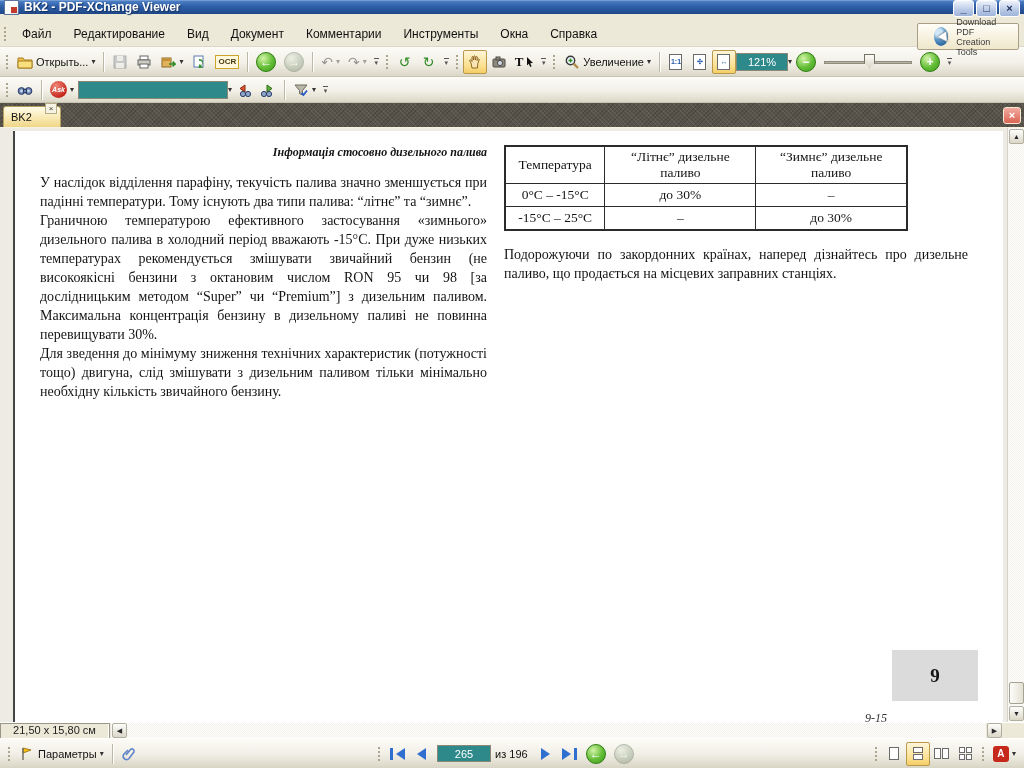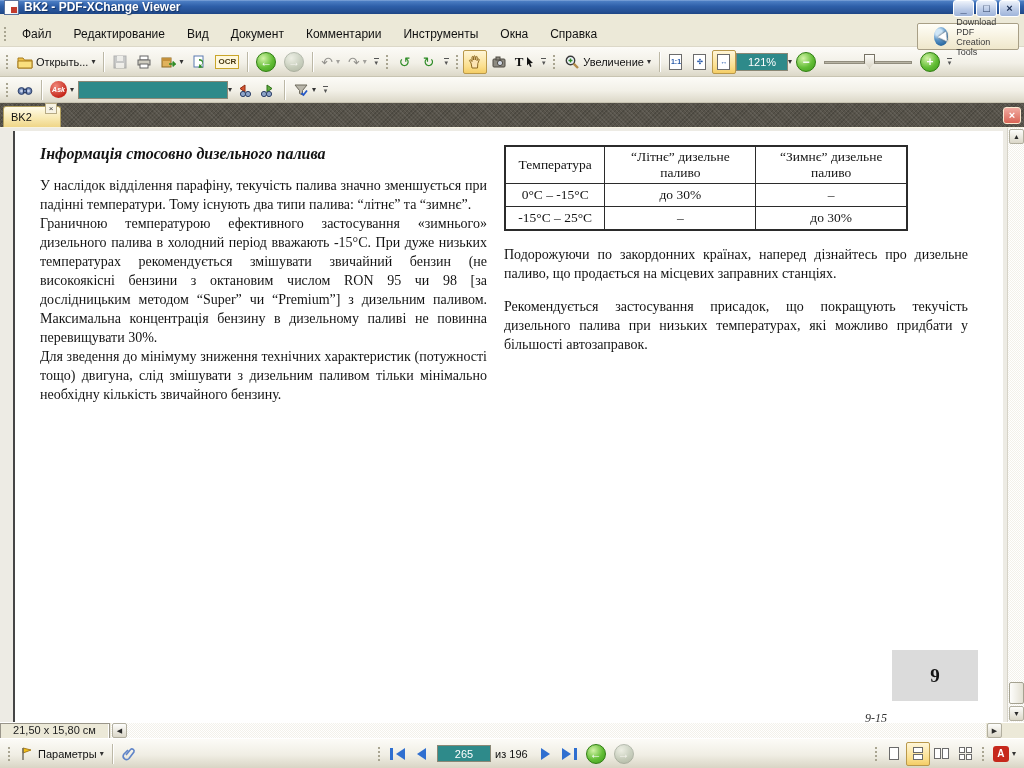--- a/index.html
+++ b/index.html
@@ -87,21 +87,21 @@
     border:1px solid #b7ab85; font-size:8px; line-height:9px; text-align:center; color:#333; }
   #pane-close { margin-left:auto; align-self:center; width:18px; height:17px; border-radius:3px;
     background:linear-gradient(180deg,#f2aba1,#d96455); border:1px solid #fbe9d0;
     color:#fff; font-weight:bold; font-size:11px; line-height:15px; text-align:center; }
 
   
   #docarea { position:absolute; top:128px; left:0; right:0; bottom:46px; background:#edebe4; overflow:hidden; }
   #page { position:absolute; left:13px; top:3px; right:21px; bottom:0; background:#fff;
     border-left:2px solid #454545; overflow:hidden; font-family:"Liberation Serif", serif; color:#141414; }
   #left-col { position:absolute; left:25px; top:14px; width:447px; }
-  #doc-title { font-size:16px; font-weight:bold; font-style:italic; text-align:left; margin-bottom:13px; }
+  #doc-title { font-size:12px; font-weight:bold; font-style:italic; text-align:right; margin-bottom:13px; }
   .docp { font-size:14px; line-height:19px; text-align:justify; }
   #right-col { position:absolute; left:489px; top:14px; width:464px; }
   #fuel-table { border-collapse:collapse; border:2px solid #2b2b2b; width:404px; font-size:13.5px; }
   #fuel-table th, #fuel-table td { border:1px solid #2b2b2b; text-align:center; font-weight:normal; padding:2px 4px; }
   #fuel-table th { height:37px; line-height:16px; }
   #fuel-table td { height:23px;text-align:center; }
   #fuel-table .c0 { width:100px; } #fuel-table .c1 { width:152px; } #fuel-table .c2 { width:152px; }
   #right-col .docp { margin-top:14px; }
   #page-num-box { position:absolute; left:877px; top:519px; width:86px; height:51px; background:#dbdbdb;
     display:flex; align-items:center; justify-content:center; }
@@ -407,21 +407,20 @@
             <td>–</td>
           </tr>
           <tr>
             <td>-15°С – 25°С</td>
             <td>–</td>
             <td>до 30%</td>
           </tr>
         </tbody>
       </table>
       <p class="docp">Подорожуючи по закордонних країнах, наперед дізнайтесь про дизельне паливо, що продається на місцевих заправних станціях.</p>
-      <p class="docp">Рекомендується застосування присадок, що покращують текучість дизельного палива при низьких температурах, які можливо придбати у більшості автозаправок.</p>
     </div>
 
     <div id="page-num-box">
       <span>9</span>
     </div>
     <div id="footer-ref">9-15</div>
   </div>
 
   <div id="vscroll" class="scroll-track">
     <span id="vs-up" class="sbtn">▲</span>

